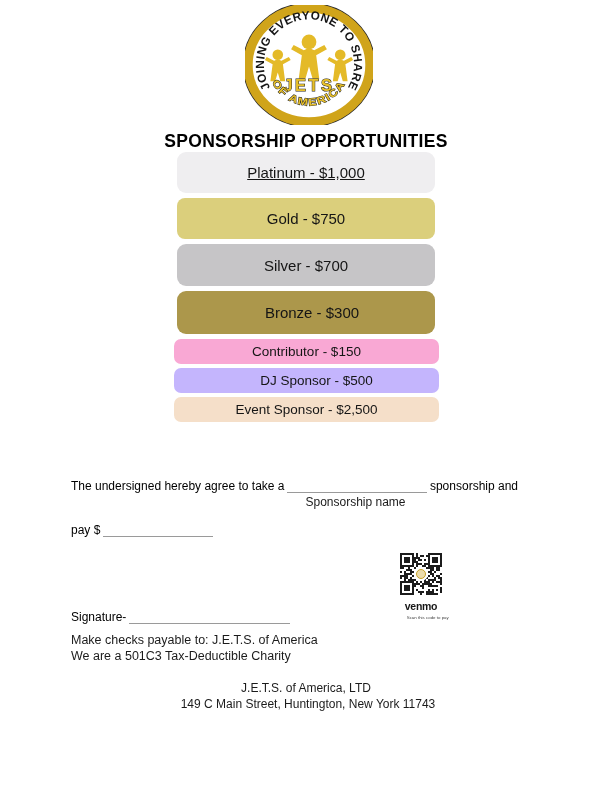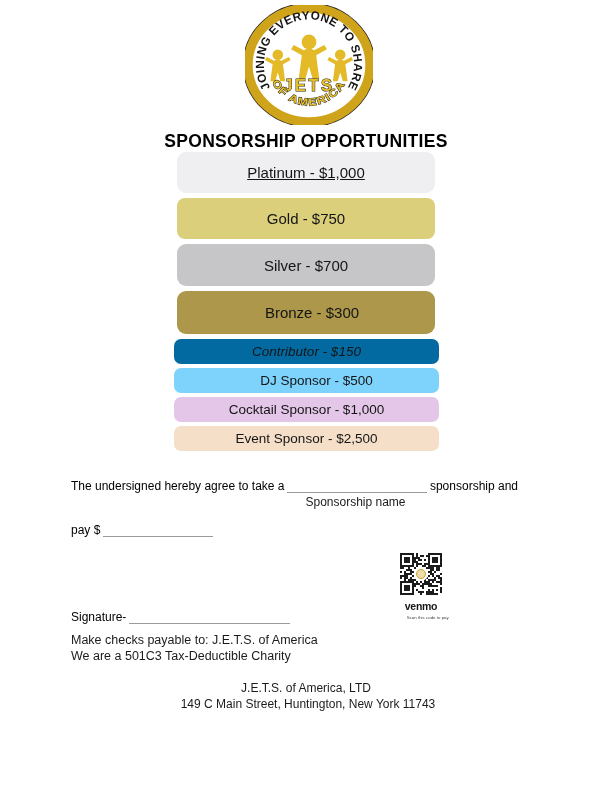--- a/index.html
+++ b/index.html
@@ -104,23 +104,22 @@
   <div class="heading">SPONSORSHIP OPPORTUNITIES</div>
 
   <div class="tier-stack">
     <div class="tier" style="background: rgb(239, 238, 240);">Platinum - $1,000</div>
     <div class="tier" style="background: rgb(219, 207, 124);">Gold - $750</div>
     <div class="tier" style="background: rgb(198, 197, 199);">Silver - $700</div>
     <div class="tier" style="background: rgb(172, 151, 75); padding-left: 12px;">Bronze - $300</div>
   </div>
 
   <div class="type-stack">
-    <div class="type" style="background: #0369a1; font-style: italic;">Contributor - $150</div>
-    <div class="type" style="background: #7dd3fc; padding-left: 20px;">DJ Sponsor - $500</div>
-    <div class="type" style="background: rgb(227, 198, 232);">Cocktail Sponsor - $1,000</div>
+    <div class="type" style="background: #f9a8d4;">Contributor - $150</div>
+    <div class="type" style="background: #c4b5fd; padding-left: 20px;">DJ Sponsor - $500</div>
     <div class="type" style="background: rgb(245, 223, 201);">Event Sponsor - $2,500</div>
   </div>
 
   <div class="line agreement">
     <span>The undersigned hereby agree to take a</span>
     <span class="blank"></span>
     <span>sponsorship and</span>
   </div>
   <div class="blank-caption">Sponsorship name</div>
 

